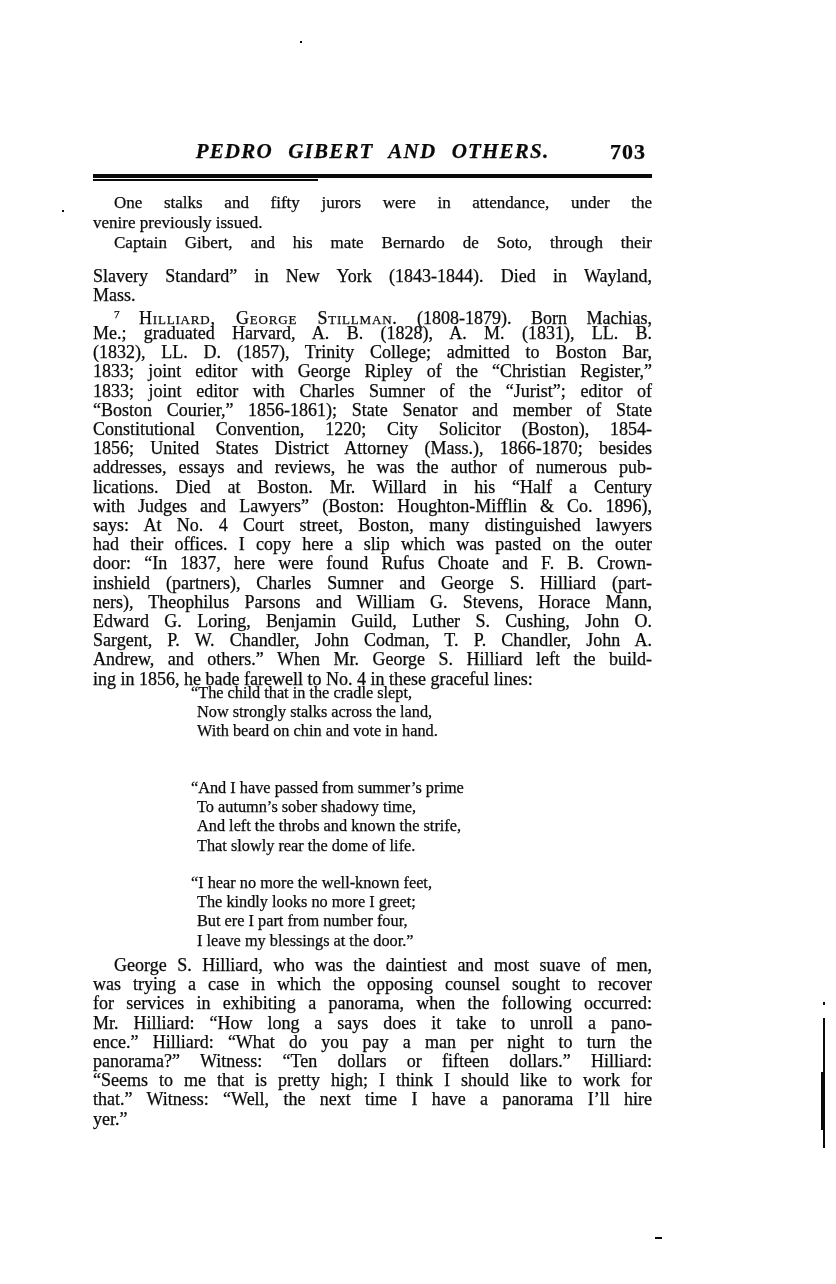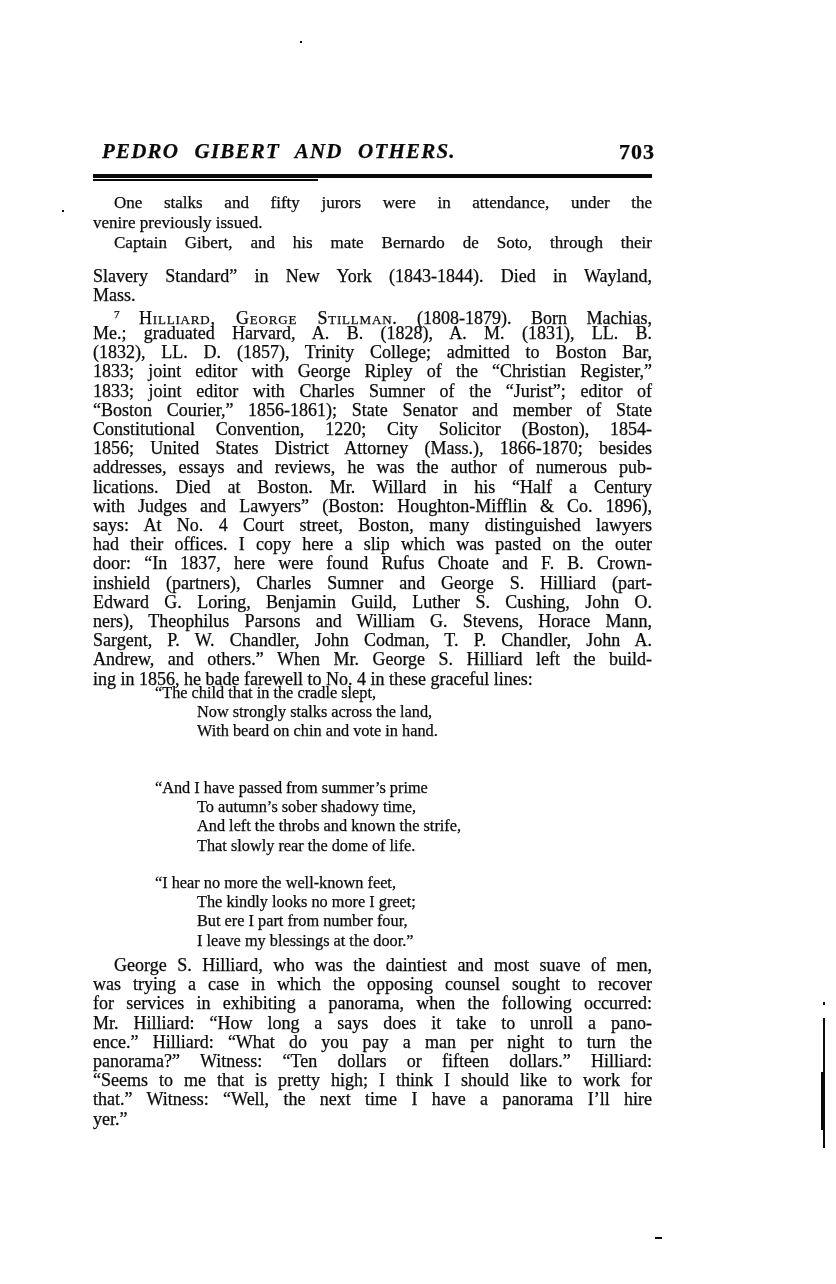--- a/index.html
+++ b/index.html
@@ -10,22 +10,22 @@
     background: #ffffff;
     color: #0a0a0a;
     font-family: "Liberation Serif", "DejaVu Serif", serif;
     overflow: hidden;
     -webkit-text-stroke: 0.25px currentColor;
   }
   .abs { position: absolute; }
 
   
   .header {
-    top: 139px; left: 102px; width: 559px; height: 30px;
-    text-align: left;
+    top: 139px; left: 93px; width: 559px; height: 30px;
+    text-align: center;
   }
   .header .title {
     font-style: italic;
     font-weight: bold;
     font-size: 21px;
     letter-spacing: 1.2px;
     word-spacing: 9px;
     white-space: nowrap;
   }
   .header .pageno {
@@ -56,21 +56,21 @@
     text-align: justify;
     text-align-last: justify;
     text-indent: 21px;
   }
   .fline sup { font-size: 0.62em; vertical-align: 6px; letter-spacing: 0; }
   .sc { font-variant: small-caps; letter-spacing: 0.8px; }
 
   
   .poem { left: 93px; width: 559px; font-size: 16.3px; line-height: 19.2px; }
   .poem > div { margin-left: 104px; text-align: left; }
-  .poem > div.poem-first { margin-left: 62px; }
+  .poem > div.poem-first { margin-left: 98px; }
 
   
   .artifact { background: #0a0a0a; }
 </style>
 </head>
 <body>
 
 <div class="page">
 
   <div class="abs header">
@@ -108,22 +108,22 @@
       <div>“Boston Courier,” 1856-1861); State Senator and member of State</div>
       <div>Constitutional Convention, 1220; City Solicitor (Boston), 1854-</div>
       <div>1856; United States District Attorney (Mass.), 1866-1870; besides</div>
       <div>addresses, essays and reviews, he was the author of numerous pub-</div>
       <div>lications. Died at Boston. Mr. Willard in his “Half a Century</div>
       <div>with Judges and Lawyers” (Boston: Houghton-Mifflin &amp; Co. 1896),</div>
       <div>says: At No. 4 Court street, Boston, many distinguished lawyers</div>
       <div>had their offices. I copy here a slip which was pasted on the outer</div>
       <div>door: “In 1837, here were found Rufus Choate and F. B. Crown-</div>
       <div>inshield (partners), Charles Sumner and George S. Hilliard (part-</div>
+      <div>ners), Theophilus Parsons and William G. Stevens, Horace Mann,</div>
       <div>Edward G. Loring, Benjamin Guild, Luther S. Cushing, John O.</div>
-      <div>ners), Theophilus Parsons and William G. Stevens, Horace Mann,</div>
       <div>Sargent, P. W. Chandler, John Codman, T. P. Chandler, John A.</div>
       <div>Andrew, and others.” When Mr. George S. Hilliard left the build-</div>
       <div class="last">ing in 1856, he bade farewell to No. 4 in these graceful lines:</div>
     </div>
 
   <div class="abs poem" style="top:683px">
       <div class="poem-first">“The child that in the cradle slept,</div>
       <div>Now strongly stalks across the land,</div>
       <div class="last">With beard on chin and vote in hand.</div>
     </div>

